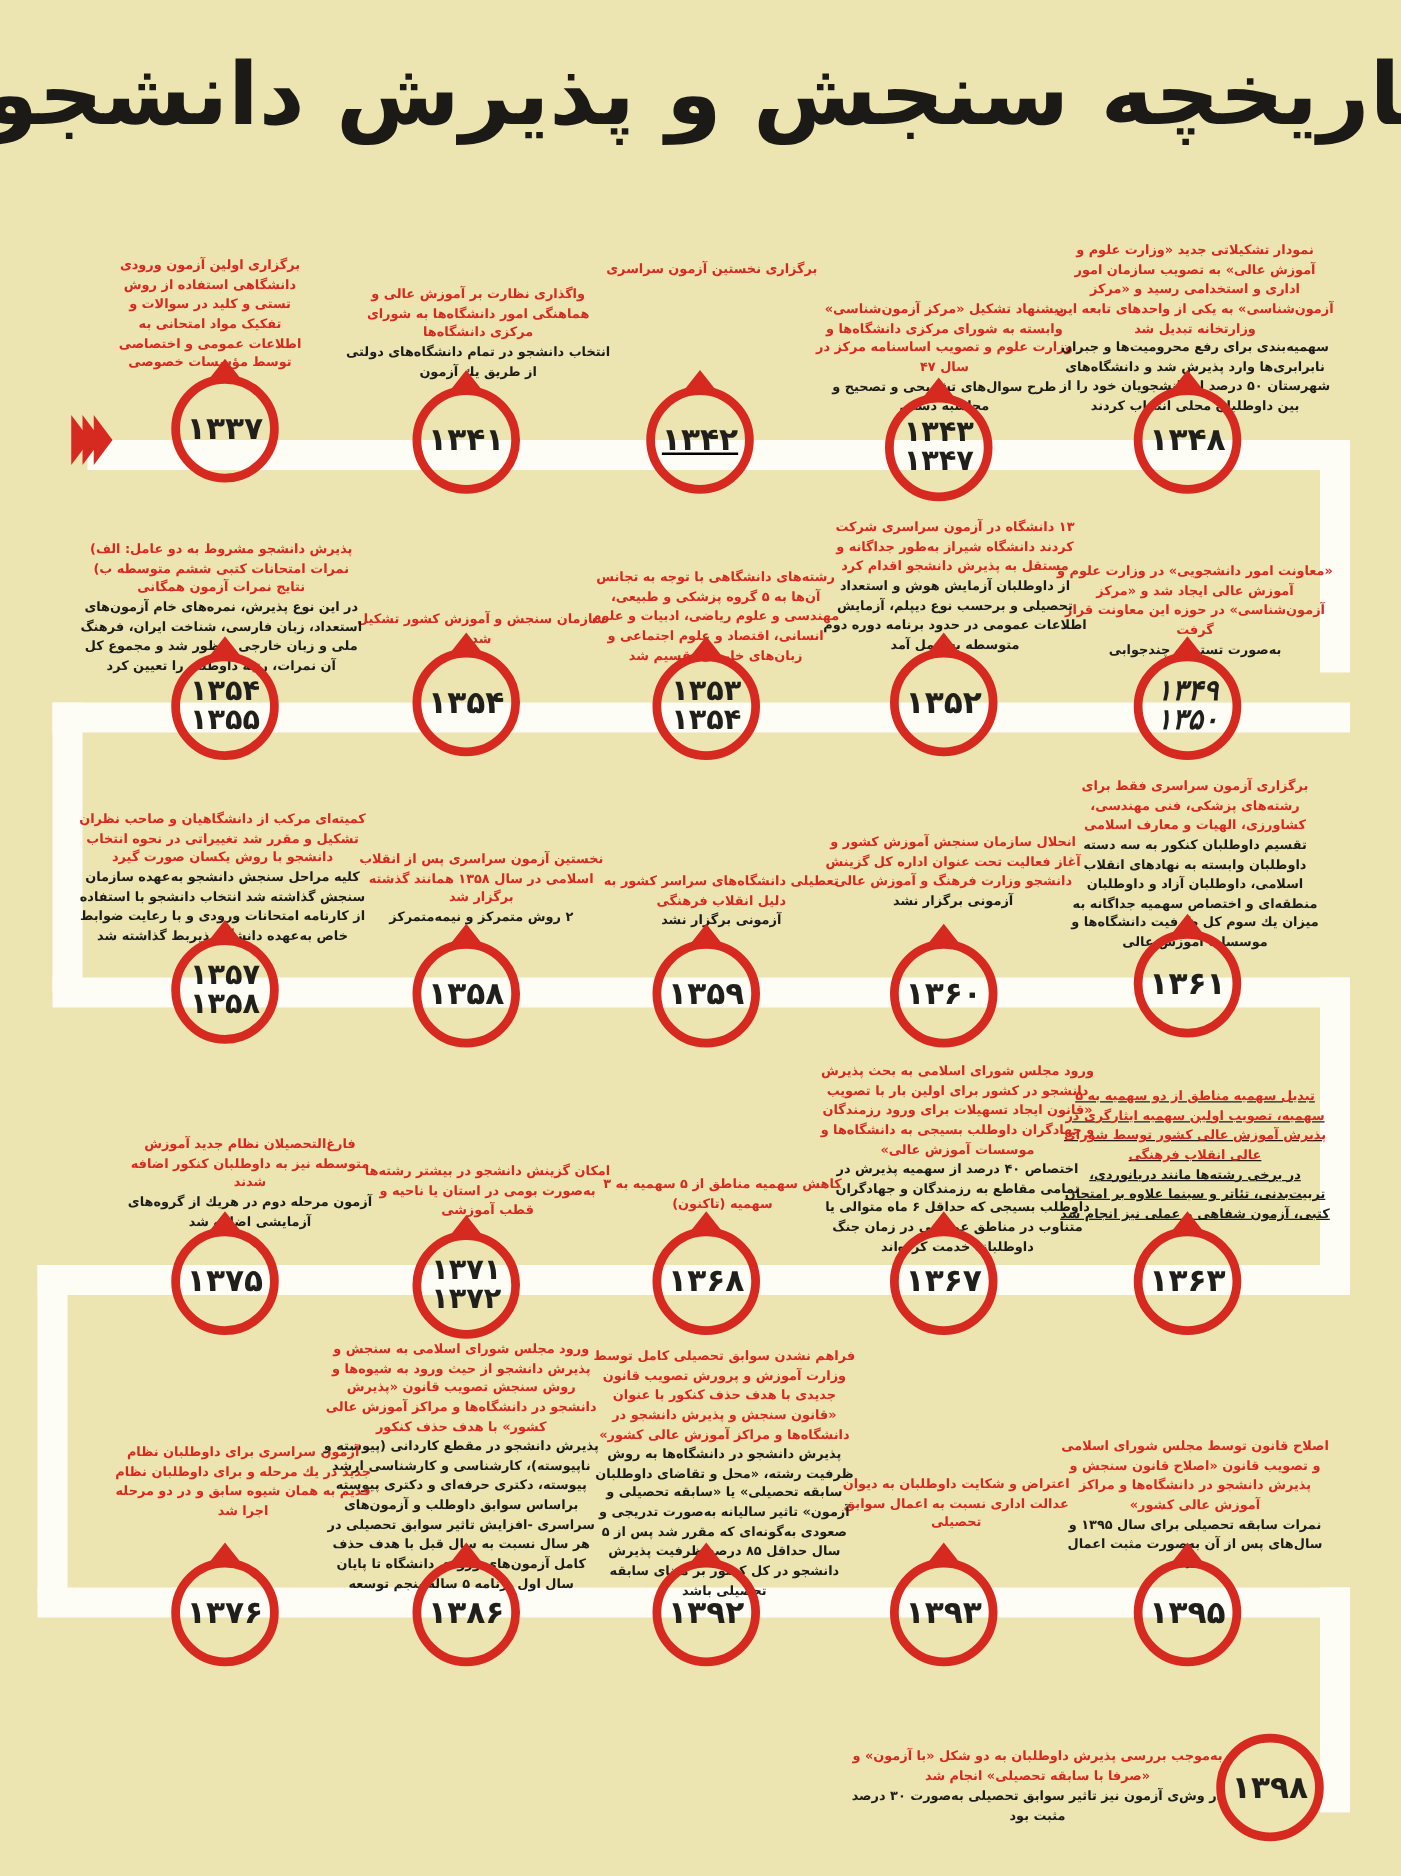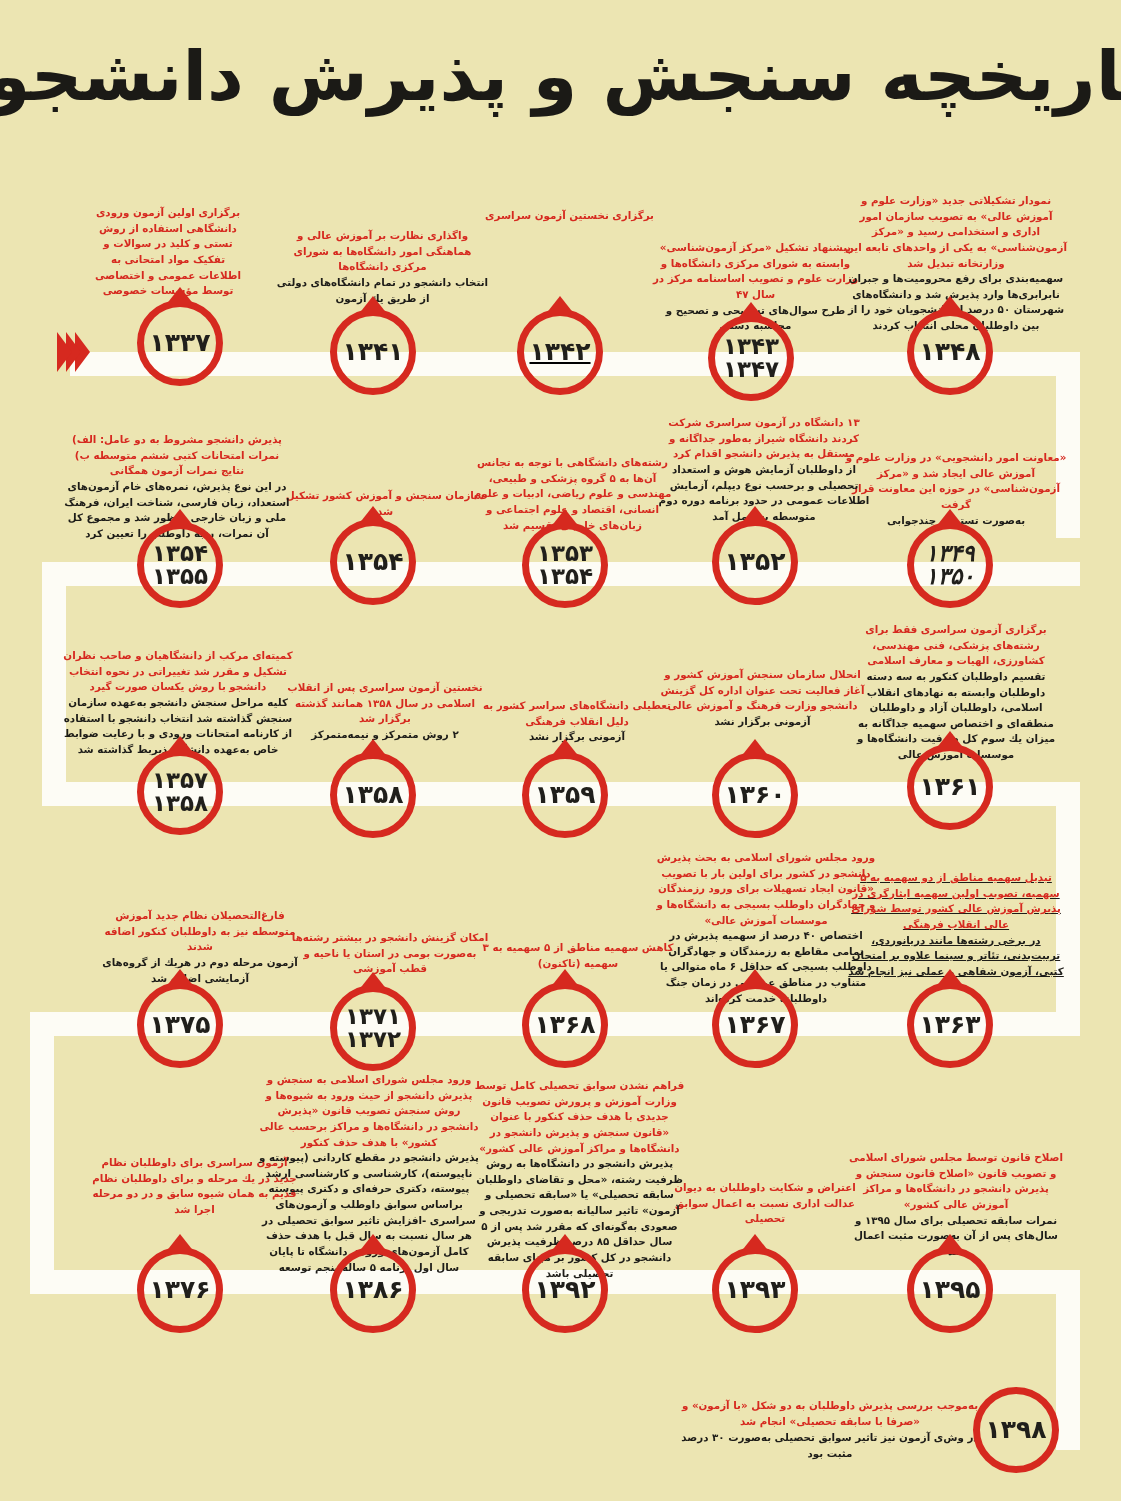--- a/index.html
+++ b/index.html
@@ -406,21 +406,21 @@
     <span class="bd">پذیرش دانشجو در دانشگاه‌ها به روش ظرفیت رشته، «محل و تقاضای داوطلبان سابقه تحصیلی» یا «سابقه تحصیلی و آزمون» تاثیر سالیانه به‌صورت تدریجی و صعودی به‌گونه‌ای که مقرر شد پس از ۵ سال حداقل ۸۵ درصد ظرفیت پذیرش دانشجو در کل کشور بر مبنای سابقه تحصیلی باشد</span>
   </div>
   <div class="node" style="left:565px; top:1290px;">
     <div class="pointer"></div>
     <div class="circle">
         <span class="yr">۱۳۹۲</span>
       </div>
   </div>
 
   <div class="block" style="left:258px; width:222px; top:1072px;">
-    <span class="hl">ورود مجلس شورای اسلامی به سنجش و پذیرش دانشجو از حیث ورود به شیوه‌ها و روش سنجش تصویب قانون «پذیرش دانشجو در دانشگاه‌ها و مراکز برحسب عالی کشور» با هدف حذف کنکور</span>
+    <span class="hl">ورود مجلس شورای اسلامی به سنجش و پذیرش دانشجو از حیث ورود به شیوه‌ها و روش سنجش تصویب قانون «پذیرش دانشجو در دانشگاه‌ها و مراکز آموزش عالی کشور» با هدف حذف کنکور</span>
     <span class="bd">پذیرش دانشجو در مقطع کاردانی (پیوسته و ناپیوسته)، کارشناسی و کارشناسی ارشد پیوسته، دکتری حرفه‌ای و دکتری پیوسته براساس سوابق داوطلب و آزمون‌های سراسری -افزایش تاثیر سوابق تحصیلی در هر سال نسبت به سال قبل با هدف حذف کامل آزمون‌های ورودی دانشگاه تا پایان سال اول برنامه ۵ ساله پنجم توسعه</span>
   </div>
   <div class="node" style="left:373px; top:1290px;">
     <div class="pointer"></div>
     <div class="circle">
         <span class="yr">۱۳۸۶</span>
       </div>
   </div>
 
   <div class="block" style="left:92px; width:205px; top:1155px;">

